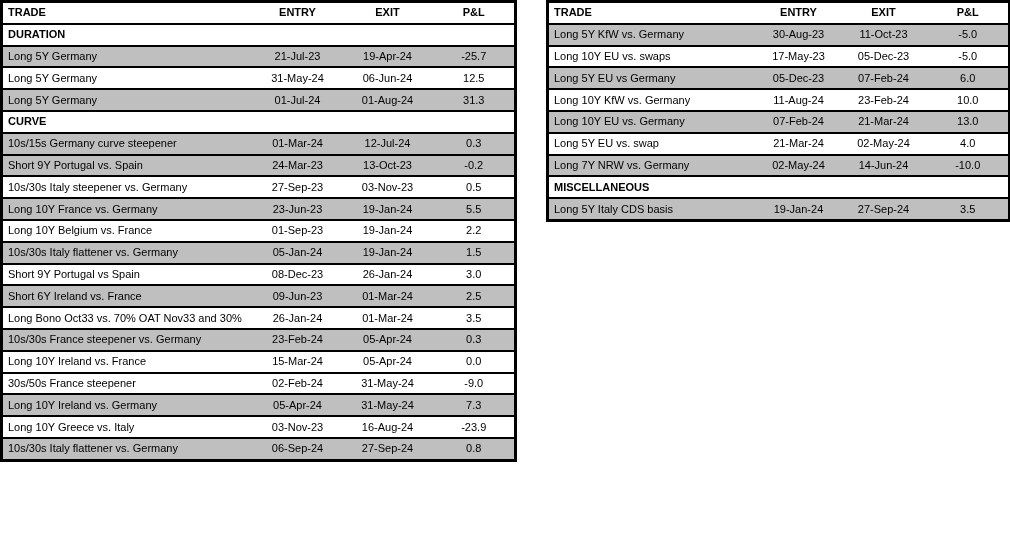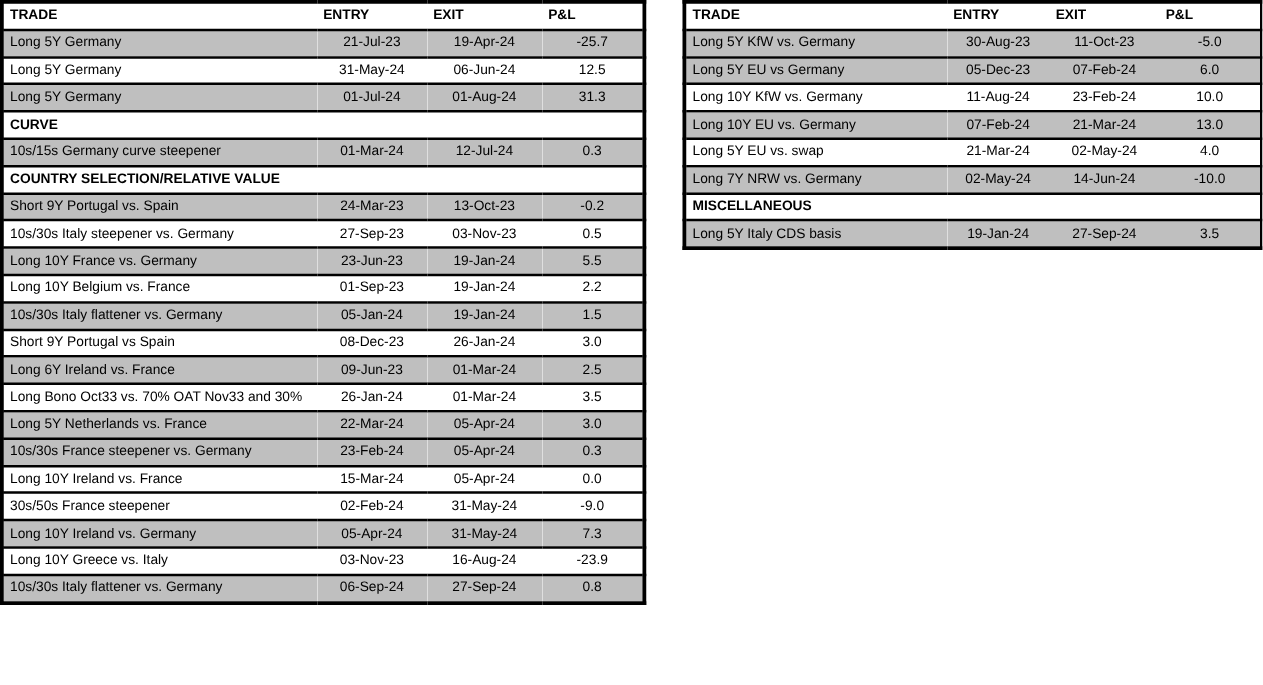--- a/index.html
+++ b/index.html
@@ -43,21 +43,21 @@
     padding: 0 5px;
     font-size: 11px;
     line-height: 1;
     vertical-align: middle;
     white-space: nowrap;
     overflow: hidden;
     background: #ffffff;
   }
   th {
     font-weight: bold;
-    text-align: left;
+    text-align: center;
   }
   th.trade, td.trade { text-align: left; }
   td.num { text-align: center; }
   tr.alt td { background: #bfbfbf; }
   tr.section td {
     font-weight: bold;
     background: #ffffff;
     text-align: left;
   }
 </style>
@@ -74,20 +74,23 @@
       </colgroup>
       <thead>
         <tr>
           <th class="trade">TRADE</th>
           <th class="num">ENTRY</th>
           <th class="num">EXIT</th>
           <th class="num">P&amp;L</th>
         </tr>
       </thead>
       <tbody>
+        <tr class="section">
+          <td colspan="4">DURATION</td>
+        </tr>
         <tr class="alt">
           <td class="trade">Long 5Y Germany</td>
           <td class="num">21-Jul-23</td>
           <td class="num">19-Apr-24</td>
           <td class="num">-25.7</td>
         </tr>
         <tr>
           <td class="trade">Long 5Y Germany</td>
           <td class="num">31-May-24</td>
           <td class="num">06-Jun-24</td>
@@ -101,23 +104,20 @@
         </tr>
         <tr class="section">
           <td colspan="4">CURVE</td>
         </tr>
         <tr class="alt">
           <td class="trade">10s/15s Germany curve steepener</td>
           <td class="num">01-Mar-24</td>
           <td class="num">12-Jul-24</td>
           <td class="num">0.3</td>
         </tr>
-        <tr class="section">
-          <td colspan="4">COUNTRY SELECTION/RELATIVE VALUE</td>
-        </tr>
         <tr class="alt">
           <td class="trade">Short 9Y Portugal vs. Spain</td>
           <td class="num">24-Mar-23</td>
           <td class="num">13-Oct-23</td>
           <td class="num">-0.2</td>
         </tr>
         <tr>
           <td class="trade">10s/30s Italy steepener vs. Germany</td>
           <td class="num">27-Sep-23</td>
           <td class="num">03-Nov-23</td>
@@ -141,36 +141,30 @@
           <td class="num">19-Jan-24</td>
           <td class="num">1.5</td>
         </tr>
         <tr>
           <td class="trade">Short 9Y Portugal vs Spain</td>
           <td class="num">08-Dec-23</td>
           <td class="num">26-Jan-24</td>
           <td class="num">3.0</td>
         </tr>
         <tr class="alt">
-          <td class="trade">Long 6Y Ireland vs. France</td>
+          <td class="trade">Short 6Y Ireland vs. France</td>
           <td class="num">09-Jun-23</td>
           <td class="num">01-Mar-24</td>
           <td class="num">2.5</td>
         </tr>
         <tr>
           <td class="trade">Long Bono Oct33 vs. 70% OAT Nov33 and 30%</td>
           <td class="num">26-Jan-24</td>
           <td class="num">01-Mar-24</td>
           <td class="num">3.5</td>
-        </tr>
-        <tr class="alt">
-          <td class="trade">Long 5Y Netherlands vs. France</td>
-          <td class="num">22-Mar-24</td>
-          <td class="num">05-Apr-24</td>
-          <td class="num">3.0</td>
         </tr>
         <tr class="alt">
           <td class="trade">10s/30s France steepener vs. Germany</td>
           <td class="num">23-Feb-24</td>
           <td class="num">05-Apr-24</td>
           <td class="num">0.3</td>
         </tr>
         <tr>
           <td class="trade">Long 10Y Ireland vs. France</td>
           <td class="num">15-Mar-24</td>
@@ -218,20 +212,26 @@
           <th class="num">P&amp;L</th>
         </tr>
       </thead>
       <tbody>
         <tr class="alt">
           <td class="trade">Long 5Y KfW vs. Germany</td>
           <td class="num">30-Aug-23</td>
           <td class="num">11-Oct-23</td>
           <td class="num">-5.0</td>
         </tr>
+        <tr>
+          <td class="trade">Long 10Y EU vs. swaps</td>
+          <td class="num">17-May-23</td>
+          <td class="num">05-Dec-23</td>
+          <td class="num">-5.0</td>
+        </tr>
         <tr class="alt">
           <td class="trade">Long 5Y EU vs Germany</td>
           <td class="num">05-Dec-23</td>
           <td class="num">07-Feb-24</td>
           <td class="num">6.0</td>
         </tr>
         <tr>
           <td class="trade">Long 10Y KfW vs. Germany</td>
           <td class="num">11-Aug-24</td>
           <td class="num">23-Feb-24</td>

